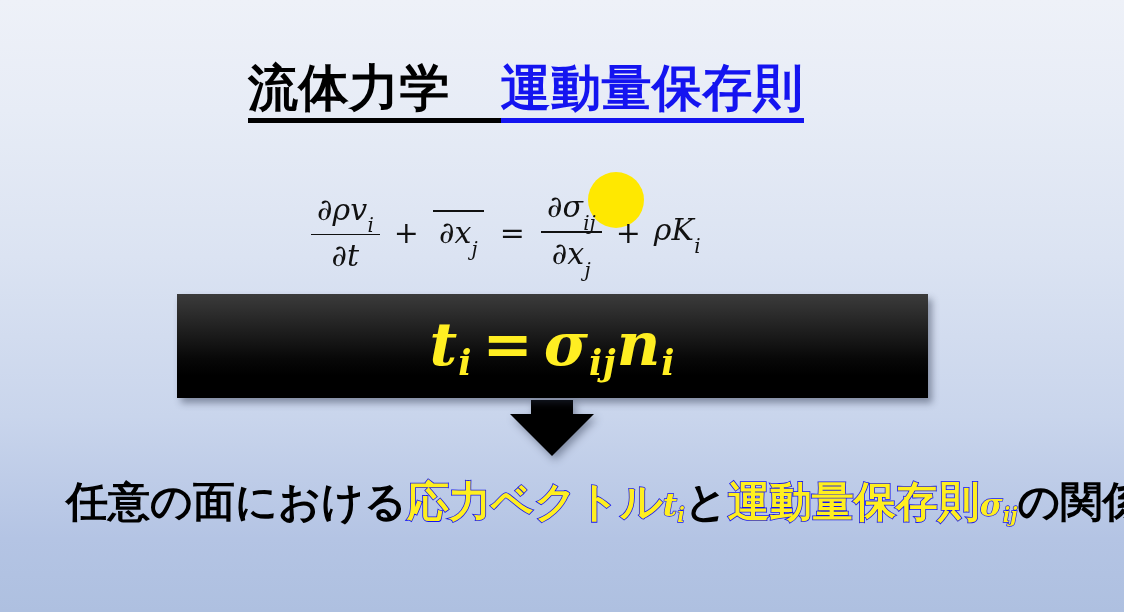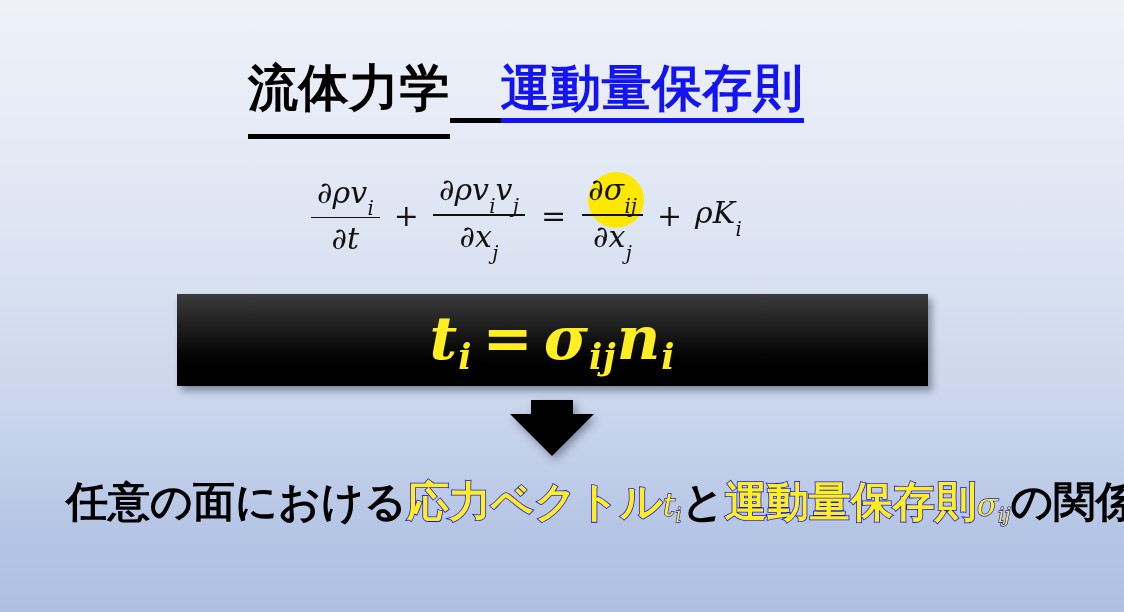--- a/index.html
+++ b/index.html
@@ -24,21 +24,21 @@
     top: 62px;
     white-space: nowrap;
     font-size: 50px;
     font-weight: bold;
     line-height: 1.06;
     letter-spacing: 0.5px;
   }
   #title-block .t-black {
     color: #000000;
     border-bottom: 5px solid #000000;
-    padding-bottom: 18px;
+    padding-bottom: 2px;
     margin-top: 34px;
   }
   #title-block .t-gap {
     color: transparent;
     border-bottom: 5px solid #000000;
     padding-bottom: 2px;
   }
   #title-block .t-blue {
     color: #1414f0;
     border-bottom: 5px solid #1414f0;
@@ -94,29 +94,29 @@
   #sigma-highlight {
     position: absolute;
     left: 588px;
     top: 172px;
     width: 56px;
     height: 56px;
     border-radius: 50%;
     background: #ffe800;
     z-index: 1;
   }
-  #equation { z-index: 2; }
+  #equation { z-index: 2; margin-top: 17px; }
 
   
   #black-box {
     position: absolute;
     left: 177px;
     top: 294px;
     width: 751px;
-    height: 92px;
+    height: 104px;
     background: linear-gradient(to bottom, #3b3b3b 0%, #303030 14%, #1c1c1c 38%, #080808 62%, #000000 78%, #000000 100%);
     box-shadow: 4px 5px 7px rgba(40, 48, 70, 0.45);
     display: flex;
     align-items: center;
     justify-content: center;
     z-index: 3;
   }
   #box-formula {
     font-family: "DejaVu Serif", serif;
     font-style: italic;
@@ -162,21 +162,21 @@
   }
   #caption .hl {
     color: #ffef1f;
     -webkit-text-stroke: 1.6px #1414f0;
     paint-order: stroke fill;
     text-align: right;
   }
   #caption .mathhl {
     font-family: "DejaVu Serif", serif;
     font-style: italic;
-    font-weight: normal;
+    font-weight: bold;
     font-size: 0.74em;
     color: #ffef1f;
     -webkit-text-stroke: 1.3px #1414f0;
     paint-order: stroke fill;
   }
   #caption .mathhl .sub {
     font-size: 0.64em;
     position: relative;
     top: 0.3em;
   }
@@ -196,21 +196,20 @@
 
     <span class="frac">
       <span class="num"><span>∂</span><span>ρv</span><span class="sub">i</span></span>
       <span class="bar"></span>
       <span class="den"><span>∂</span><span>t</span></span>
     </span>
 
     <span class="op">+</span>
 
     <span class="frac">
-      <span class="num"><span>∂</span><span>ρv</span><span class="sub">i</span><span>v</span><span class="sub">j</span></span>
       <span class="bar"></span>
       <span class="den"><span>∂</span><span>x</span><span class="sub">j</span></span>
     </span>
 
     <span class="eqsign">=</span>
 
     <span class="frac">
       <span class="num"><span>∂</span><span>σ</span><span class="sub">ij</span></span>
       <span class="bar"></span>
       <span class="den"><span>∂</span><span>x</span><span class="sub">j</span></span>

